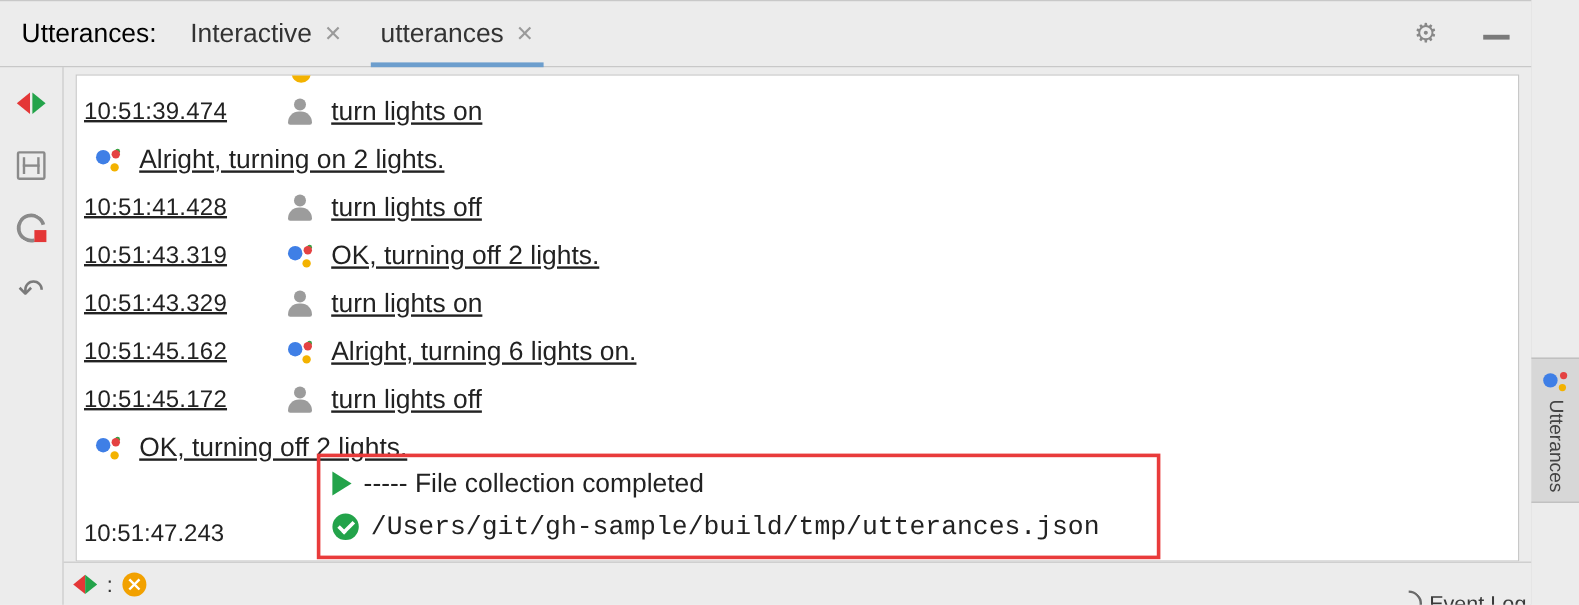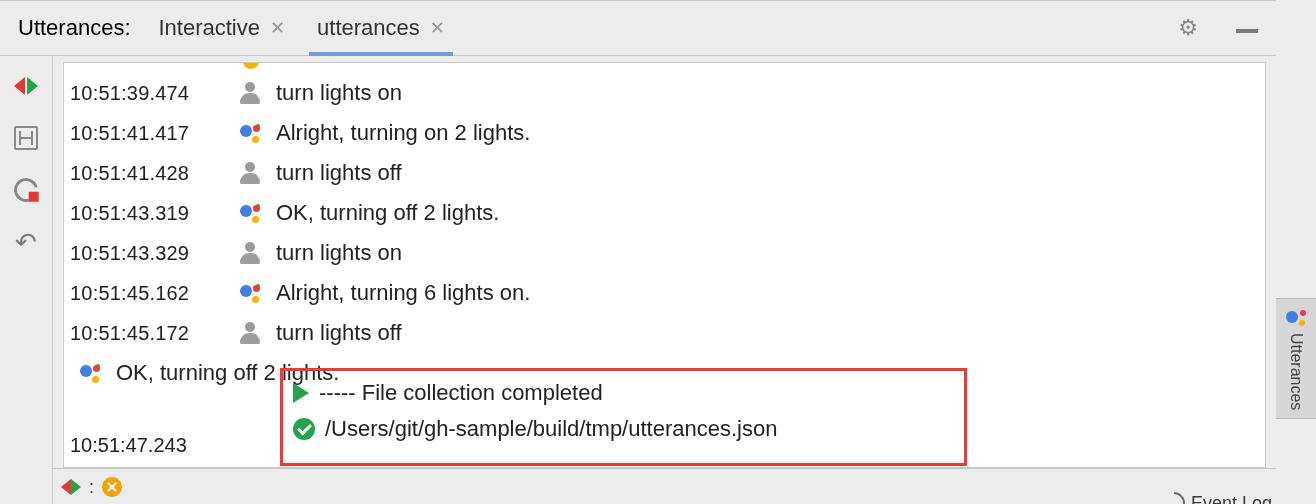--- a/index.html
+++ b/index.html
@@ -185,20 +185,21 @@
     width:16px;height:10px;
     border-radius:0 0 8px 8px;
     background:#f3b200;
   }
 
   .row{
     display:flex;
     align-items:center;
     height:40px;
     padding-left:6px;
+    text-decoration:underline;
   }
   .row .ts{
     width:160px;
     flex:0 0 160px;
     font-family:inherit;
     font-size:20px;
     color:#222;
     text-align:left;
     padding-left:0;
     letter-spacing:0.2px;
@@ -229,35 +230,35 @@
     content:"";
     position:absolute;
     width:20px;height:11px;background:#9c9c9c;
     border-radius:10px 10px 2px 2px;
     left:1px;bottom:0;
   }
 
   
   .highlight-box{
     position:absolute;
-    left:216px;
+    left:200px;
     bottom:1px;
     right:298px;
-    height:98px;
+    height:88px;
     border:3px solid var(--highlight);
     box-sizing:border-box;
     padding-top:4px;
   }
   .highlight-box .line{
     display:flex;align-items:center;height:36px;gap:10px;
     padding-left:10px;
     font-size:22px;
     color:#222;
   }
-  .highlight-box .line2{}
+  .highlight-box .line2{font-family:Liberation Mono, monospace;}
 
   .play-triangle{
     width:0;height:0;
     border-top:10px solid transparent;
     border-bottom:10px solid transparent;
     border-left:16px solid #23a34a;
   }
   .ok-circle{
     width:22px;height:22px;border-radius:50%;
     background:#23a34a;
@@ -417,21 +418,20 @@
 
         <div id="rows">
             <div class="row">
               <span class="ts">10:51:39.474</span>
               <span class="speaker">
                 <span class="person-icon"></span>
               </span>
               <span class="msg">turn lights on</span>
             </div>
             <div class="row">
-              <span class="ts">10:51:41.417</span>
               <span class="speaker">
                 <span class="assist-icon">
                   <span class="big"></span>
                   <span class="g"></span>
                   <span class="r"></span>
                   <span class="y"></span>
                 </span>
               </span>
               <span class="msg">Alright, turning on 2 lights.</span>
             </div>

